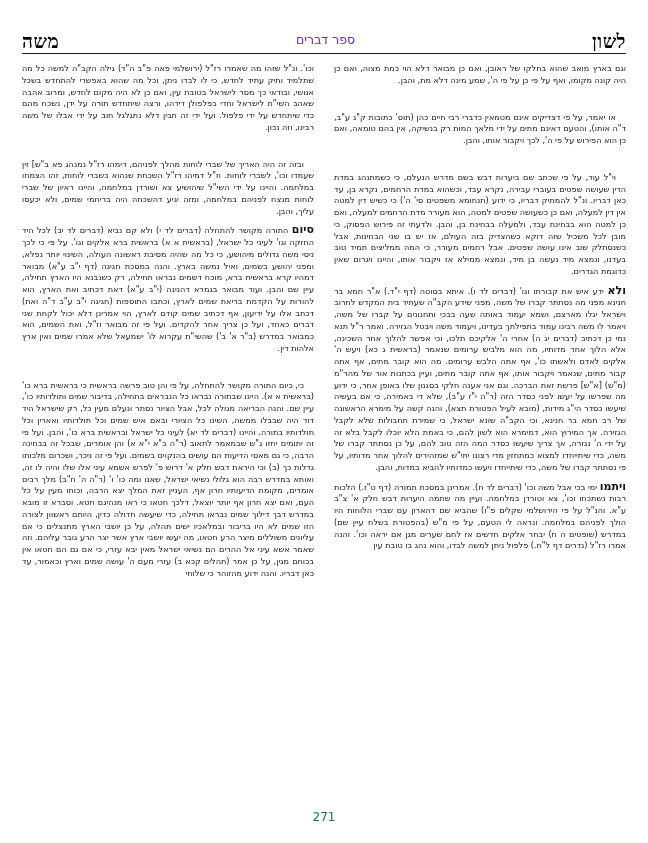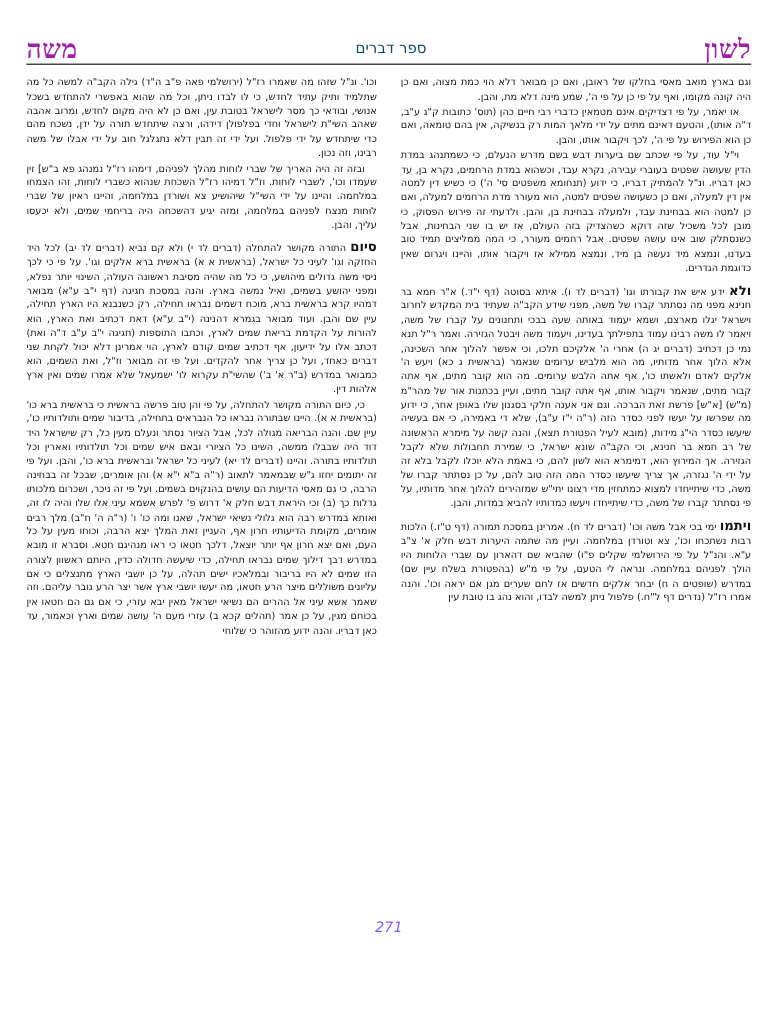--- a/index.html
+++ b/index.html
@@ -37,32 +37,32 @@
   }
   .rh-row {
     display: flex;
     align-items: flex-end;
     justify-content: space-between;
     height: 26px;
   }
   .rh-side {
     font-family: "DejaVu Serif", serif;
     font-weight: 700;
-    font-size: 22px;
+    font-size: 19px;
     line-height: 22px;
     letter-spacing: 0.5px;
     white-space: nowrap;
-    color: #a21caf;
+    color: #000000;
   }
   .rh-center {
     font-family: "DejaVu Sans", sans-serif;
     font-weight: 400;
     font-size: 12.5px;
     line-height: 22px;
-    color: #0c4a6e;
+    color: #6d28d9;
     white-space: nowrap;
     padding-bottom: 1px;
   }
   .rh-rule {
     margin-top: 1px;
     border-bottom: 1.4px solid #1a1a1a;
     width: 100%;
     height: 0;
   }
 
@@ -89,62 +89,62 @@
     color: #151515;
     hyphens: none;
   }
   .col p {
     margin: 0;
     padding: 0;
     text-align: justify;
   }
   .col p.indent {
     text-indent: 10px;
+    margin-top: 24px;
   }
   .col p.gap {
     margin-top: 7px;
   }
   .lemma {
     font-weight: 700;
     font-family: "DejaVu Sans", sans-serif;
     font-size: 11px;
   }
 
   
   .folio {
     position: absolute;
-    top: 766px;
+    top: 810px;
     left: 0;
     right: 0;
     text-align: center;
     font-family: "DejaVu Sans", sans-serif;
     font-size: 12px;
-    color: #8b5cf6;
+    color: #15803d;
     direction: ltr;
-    font-style: italic;
   }
 </style>
 </head>
 <body>
 
 <div class="page">
 
   <div class="running-head">
     <div class="rh-row">
       <div class="rh-side">לשון</div>
       <div class="rh-center">ספר דברים</div>
       <div class="rh-side">משה</div>
     </div>
     <div class="rh-rule"></div>
   </div>
 
   <div class="columns">
 
     <div class="col">
-      <p class=""><span class="lemma"></span><span>וגם בארץ מואב מאסי בחלקו של ראובן, ואם כן מבואר דלא הוי כמת מצוה, ואם כן היה קונה מקומו, ואף על פי כן על פי ה', שמע מינה דלא מת, והבן.</span></p>
+      <p class=""><span class="lemma"></span><span>וגם בארץ מואב שהוא בחלקו של ראובן, ואם כן מבואר דלא הוי כמת מצוה, ואם כן היה קונה מקומו, ואף על פי כן על פי ה', שמע מינה דלא מת, והבן.</span></p>
       <p class="indent"><span class="lemma"></span><span>או יאמר, על פי דצדיקים אינם מטמאין כדברי רבי חיים כהן (תוס' כתובות ק"ג ע"ב, ד"ה אותו), והטעם דאינם מתים על ידי מלאך המות רק בנשיקה, אין בהם טומאה, ואם כן הוא הפירוש על פי ה', לכך ויקבור אותו, והבן.</span></p>
       <p class="indent"><span class="lemma"></span><span>וי"ל עוד, על פי שכתב שם ביערות דבש בשם מדרש הנעלם, כי כשמתנהג במדת הדין שעושה שפטים בעוברי עבירה, נקרא עבד, וכשהוא במדת הרחמים, נקרא בן, עד כאן דבריו. ונ"ל להמתיק דבריו, כי ידוע (תנחומא משפטים סי' ה') כי כשיש דין למטה אין דין למעלה, ואם כן כשעושה שפטים למטה, הוא מעורר מדת הרחמים למעלה, ואם כן למטה הוא בבחינת עבד, ולמעלה בבחינת בן, והבן. ולדעתי זה פירוש הפסוק, כי מובן לכל משכיל שזה דוקא כשהצדיק בזה העולם, אז יש בו שני הבחינות, אבל כשנסתלק שוב אינו עושה שפטים. אבל רחמים מעורר, כי המה ממליצים תמיד טוב בעדנו, ונמצא מיד נעשה בן מיד, ונמצא ממילא אז ויקבור אותו, והיינו ויגרום שאין כדוגמת הגדרים.</span></p>
       <p class="gap"><span class="lemma">ולא</span> <span>ידע איש את קבורתו וגו' (דברים לד ו). איתא בסוטה (דף י"ד.) א"ר חמא בר חנינא מפני מה נסתתר קברו של משה, מפני שידע הקב"ה שעתיד בית המקדש לחרוב וישראל יגלו מארצם, ושמא יעמוד באותה שעה בבכי ותחנונים על קברו של משה, ויאמר לו משה רבינו עמוד בתפילתך בעדינו, ויעמוד משה ויבטל הגזירה. ואמר ר"ל תנא נמי כן דכתיב (דברים יג ה) אחרי ה' אלקיכם תלכו, וכי אפשר להלוך אחר השכינה, אלא הלוך אחר מדותיו, מה הוא מלביש ערומים שנאמר (בראשית ג כא) ויעש ה' אלקים לאדם ולאשתו כו', אף אתה הלבש ערומים. מה הוא קובר מתים, אף אתה קבור מתים, שנאמר ויקבור אותו, אף אתה קובר מתים, ועיין בכתנות אור של מהר"מ (מ"ש) [א"ש] פרשת זאת הברכה. וגם אני אענה חלקי בסגנון שלו באופן אחר, כי ידוע מה שפרשו על יעשו לפני כסדר הזה (ר"ה י"ז ע"ב), שלא די באמירה, כי אם בעשיה שיעשו כסדר הי"ג מידות, (מובא לעיל הפטורת תצא), והנה קשה על מימרא הראשונה של רב חמא בר חנינא, וכי הקב"ה שונא ישראל, כי שמירת תחבולות שלא לקבל הגזירה. אך המירוץ הוא, דמימרא הוא לשון להם, כי באמת הלא יוכלו לקבל בלא זה על ידי ה' נגזרה, אך צריך שיעשו כסדר המה הזה טוב להם, על כן נסתתר קברו של משה, כדי שיתייחדו למצוא כמתחזין מדי רצונו יתי"ש שמזהירים להלוך אחר מדותיו, על פי נסתתר קברו של משה, כדי שיתייחדו ויעשו כמדותיו להביא במדות, והבן.</span></p>
       <p class="gap"><span class="lemma">ויתמו</span> <span>ימי בכי אבל משה וכו' (דברים לד ח). אמרינן במסכת תמורה (דף ט"ז.) הלכות רבות נשתכחו וכו', צא וטורדן במלחמה. ועיין מה שתמה היערות דבש חלק א' צ"ב ע"א. והנ"ל על פי הירושלמי שקלים פ"ו) שהביא שם דהארון עם שברי הלוחות היו הולך לפניהם במלחמה. ונראה לי הטעם, על פי מ"ש (בהפטורת בשלח עיין שם) במדרש (שופטים ה ח) יבחר אלקים חדשים אז לחם שערים מגן אם יראה וכו'. והנה אמרו רז"ל (נדרים דף ל"ח.) פלפול ניתן למשה לבדו, והוא נהג בו טובת עין</span></p>
     </div>
 
     <div class="col">
       <p class=""><span class="lemma"></span><span>וכו'. ונ"ל שזהו מה שאמרו רז"ל (ירושלמי פאה פ"ב ה"ד) גילה הקב"ה למשה כל מה שתלמיד ותיק עתיד לחדש, כי לו לבדו ניתן, וכל מה שהוא באפשרי להתחדש בשכל אנושי, ובודאי כך מסר לישראל בטובת עין, ואם כן לא היה מקום לחדש, ומרוב אהבה שאהב השי"ת לישראל וחדי בפלפולן דידהו, ורצה שיתחדש תורה על ידן, נשכח מהם כדי שיתחדש על ידי פלפול. ועל ידי זה תבין דלא נתגלגל חוב על ידי אבלו של משה רבינו, וזה נכון.</span></p>
       <p class="indent"><span class="lemma"></span><span>ובזה זה היה האריך של שברי לוחות מהלך לפניהם, דימהו רז"ל נמנהג פא ב"ש] זין שעמדו וכו', לשברי לוחות. וז"ל דמיהו רז"ל השכחת שנהוא כשברי לוחות, זהו הצמחו במלחמה. והיינו על ידי השי"ל שיהושיע צא ושורדן במלחמה, והיינו ראיון של שברי לוחות מנצח לפניהם במלחמה, ומזה יגיע דהשכחה היה בריחמי שמים, ולא יכעסו עליך, והבן.</span></p>
       <p class="gap"><span class="lemma">סיום</span> <span>התורה מקושר להתחלה (דברים לד י) ולא קם נביא (דברים לד יב) לכל היד החזקה וגו' לעיני כל ישראל, (בראשית א א) בראשית ברא אלקים וגו'. על פי כי לכך ניסי משה גדולים מיהושע, כי כל מה שהיה מסיבת ראשונה העולה, השינוי יותר נפלא, ומפני יהושע בשמים, ואיל נמשה בארץ. והנה במסכת חגיגה (דף י"ב ע"א) מבואר דמהיו קרא בראשית ברא, מוכח דשמים נבראו תחילה, רק כשנבנא היו הארץ תחילה, עיין שם והבן. ועוד מבואר בגמרא דהנינה (י"ב ע"א) דאת דכתיב ואת הארץ, הוא להורות על הקדמת בריאת שמים לארץ, וכתבו התוספות (חגיגה י"ב ע"ב ד"ה ואת) דכתב אלו על ידיעון, אף דכתיב שמים קודם לארץ, הוי אמרינן דלא יכול לקחת שני דברים כאחד, ועל כן צריך אחר להקדים. ועל פי זה מבואר וז"ל, ואת השמים, הוא כמבואר במדרש (ב"ר א' ב') שהשי"ת עקרוא לו' ישמעאל שלא אמרו שמים ואין ארץ אלהות דין.</span></p>

